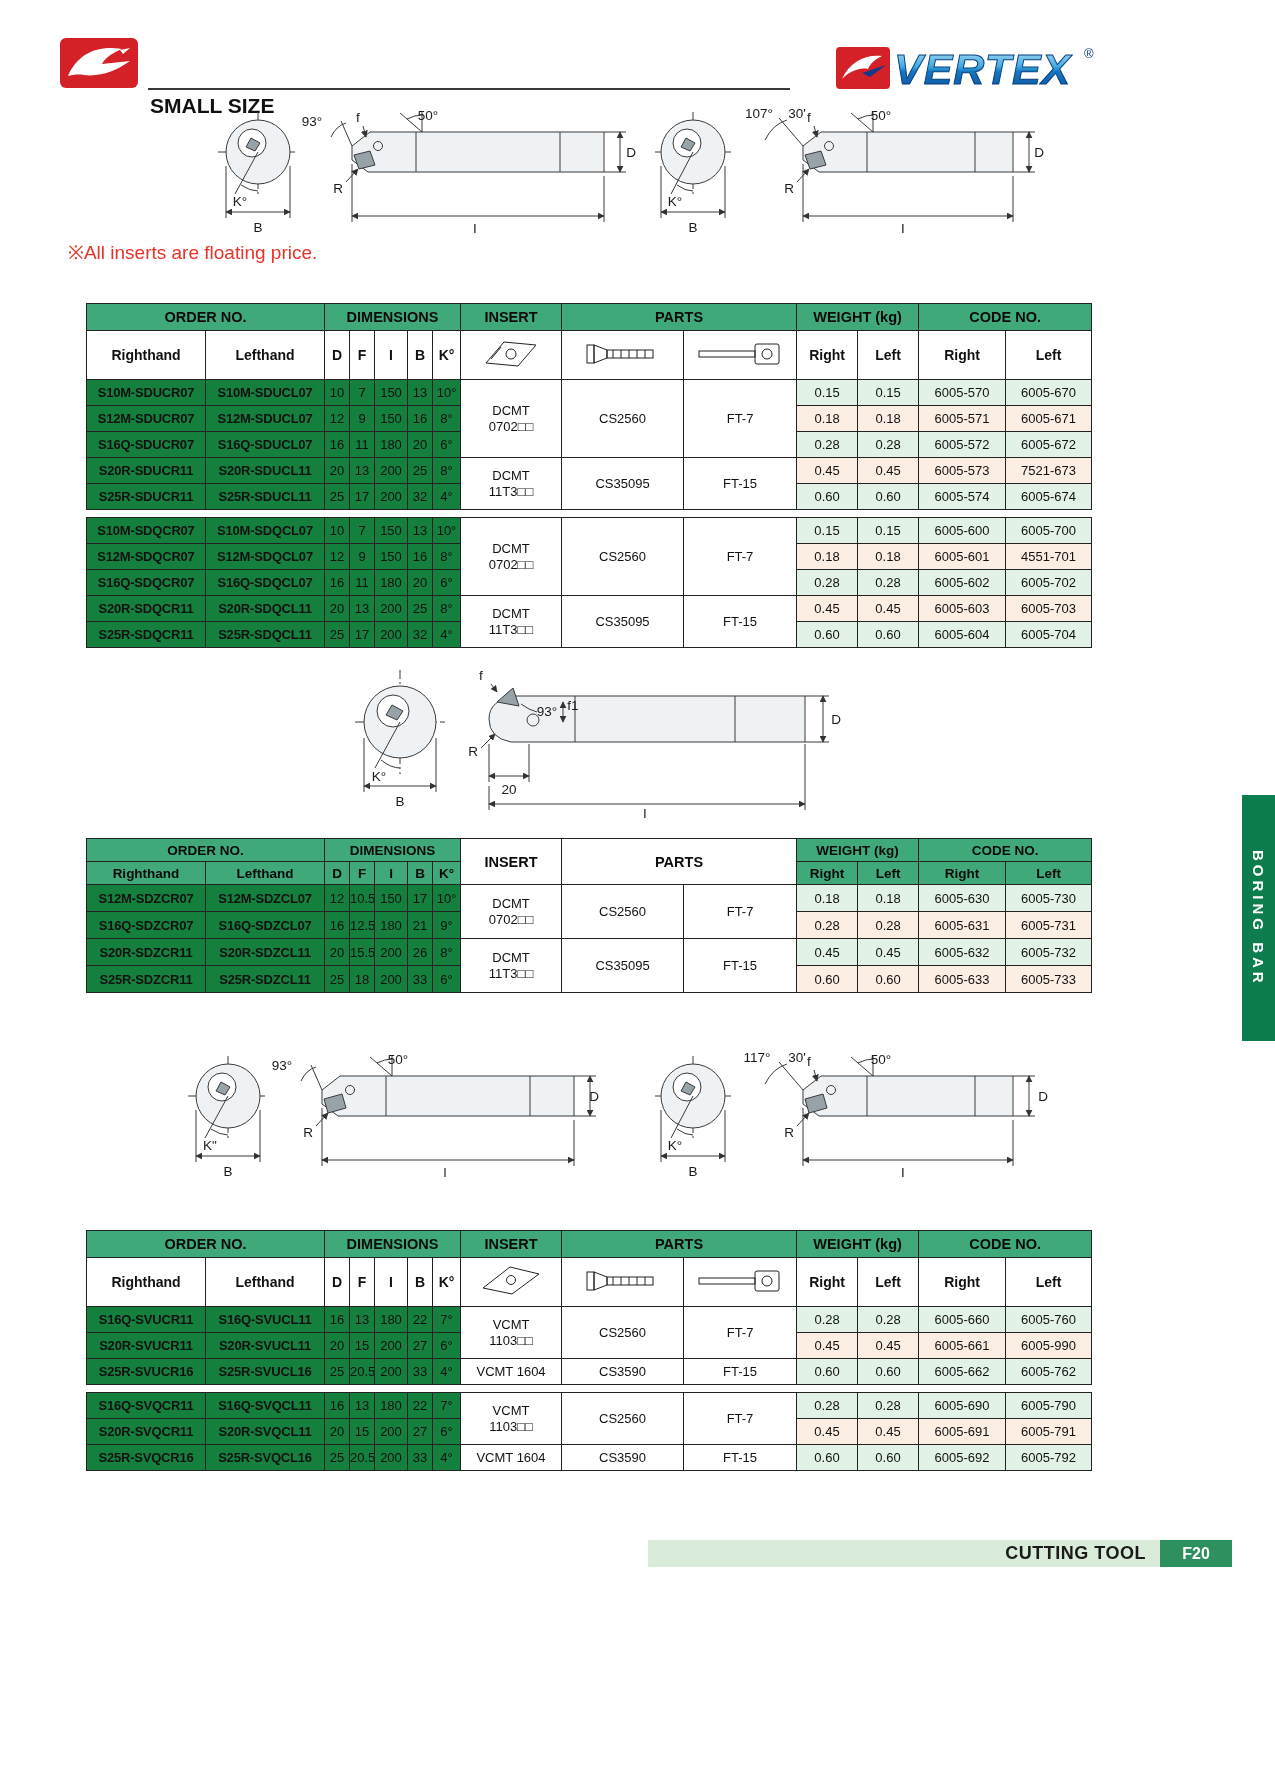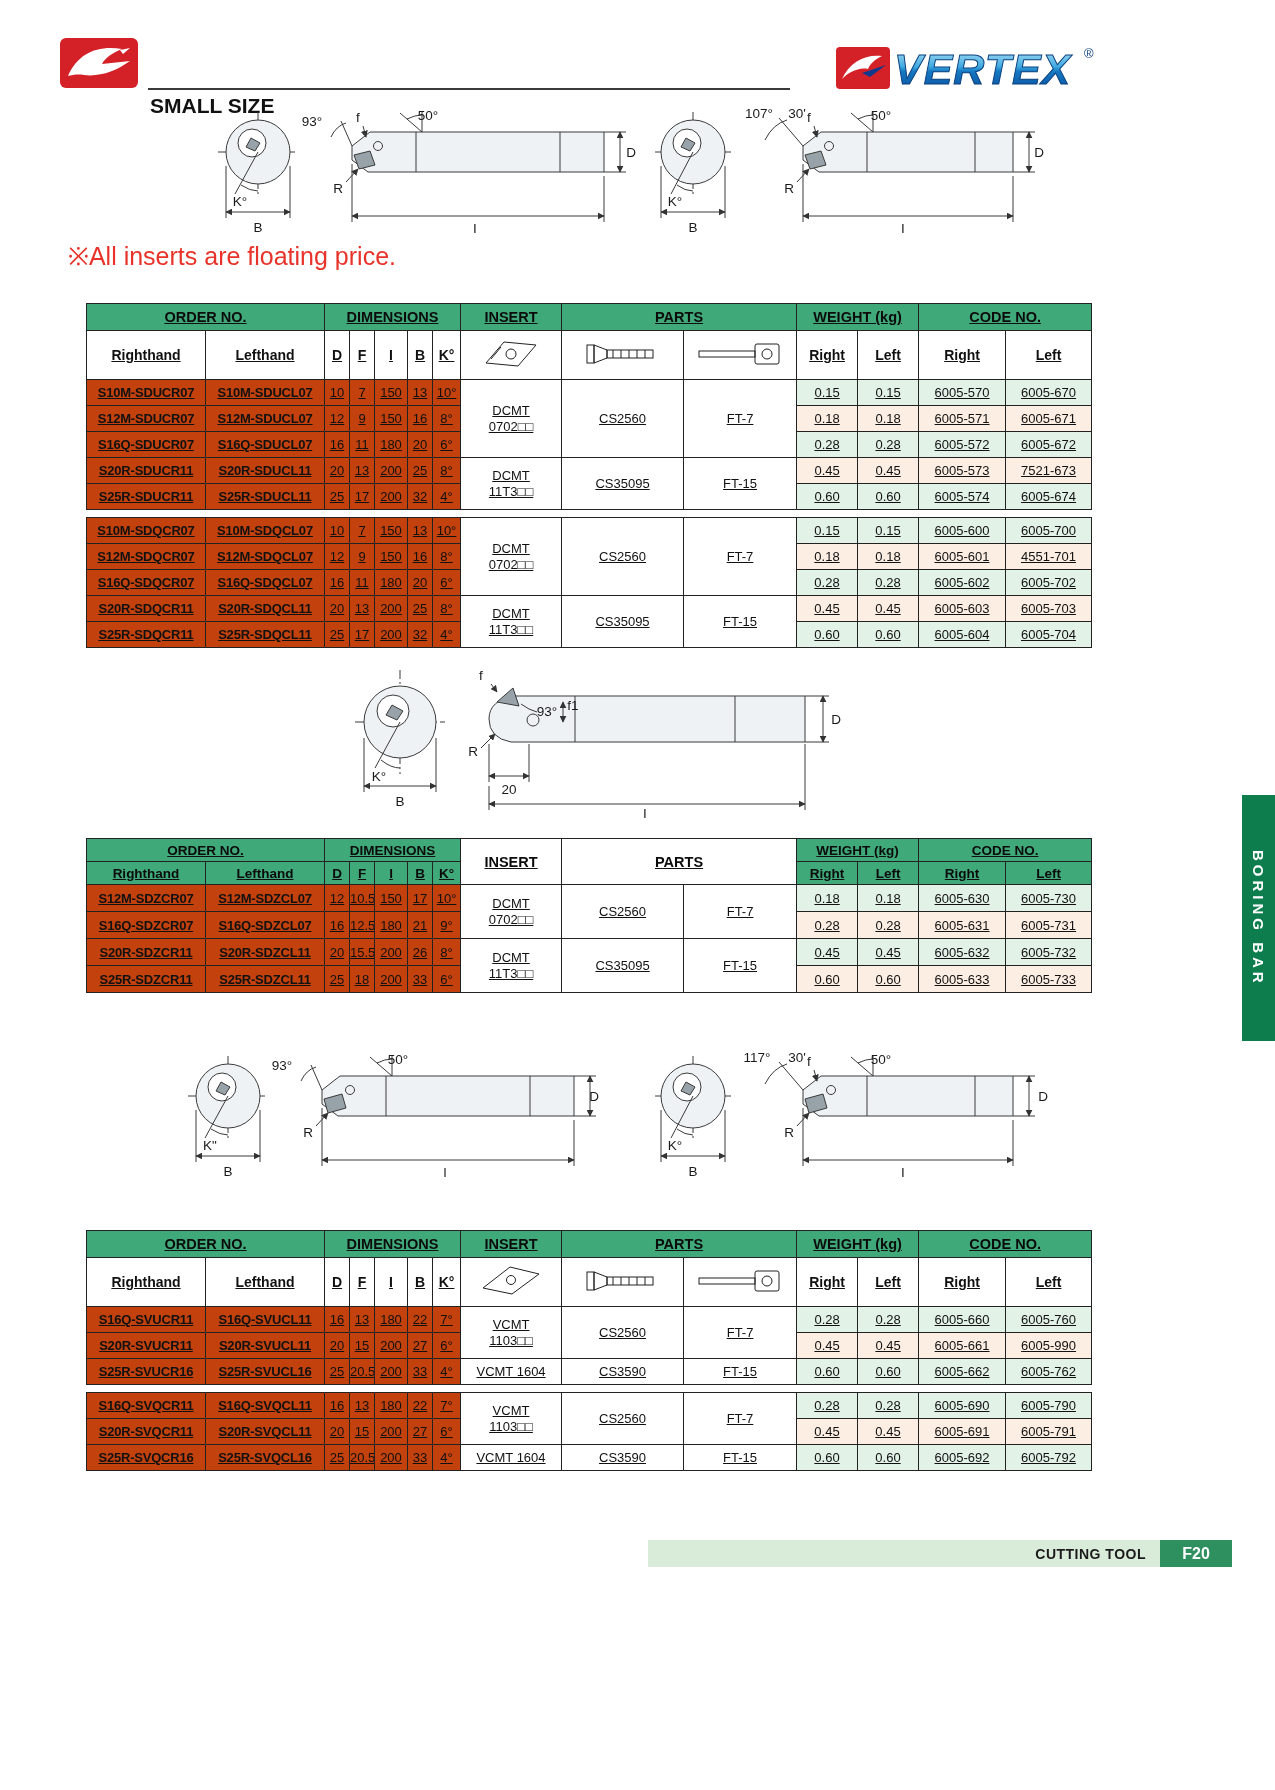--- a/index.html
+++ b/index.html
@@ -7,26 +7,26 @@
         font-family:"Liberation Sans", sans-serif;color:#111;}
 
   
   .page-title{position:absolute;left:150px;top:36px;font-size:40px;font-weight:bold;letter-spacing:0.5px;}
   .title-rule{position:absolute;left:148px;top:88px;width:642px;height:2px;background:#3a3a3a;}
   .subtitle{position:absolute;left:150px;top:94px;font-size:21px;font-weight:bold;}
   .eagle-logo{position:absolute;left:60px;top:38px;}
   .vertex-logo{position:absolute;left:788px;top:42px;margin-left:48px;}
 
   
-  .note{position:absolute;left:68px;top:240px;color:#e8332a;font-size:25px;line-height:1.35;}
+  .note{position:absolute;left:68px;top:240px;color:#e8332a;font-size:19px;line-height:1.35;}
   .note .l2{padding-left:16px;}
 
   
   table.cat-table{position:absolute;width:1005px;border-collapse:collapse;table-layout:fixed;
-                  background:#c2410c;text-decoration:underline;}
+                  background:#15803d;}
   .cat-table th,.cat-table td{border:1px solid #222;text-align:center;vertical-align:middle;
                   padding:0;overflow:hidden;}
   .hrow1 th{background:#3fa97a;font-size:14.5px;font-weight:bold;height:26px;color:#0b0b0b;}
   .hrow2 th{background:#fff;font-size:14px;font-weight:bold;height:48px;}
   .h2row th{background:#3fa97a;font-size:13.5px;font-weight:bold;height:22px;color:#0b0b0b;}
   .h2row th.whitehead{background:#fff;font-size:14.5px;}
   .cat-table td{height:25px;font-size:13px;}
   .cat-table.compact td{height:26px;}
   .c-order{font-weight:bold;font-size:12.4px;letter-spacing:-0.2px;}
   .c-dim{font-size:13px;}
@@ -42,21 +42,21 @@
   svg.drawing .dl text{font-size:13.5px;fill:#1a1a1a;text-anchor:middle;}
 
   
   .side-tab{position:absolute;left:1242px;top:795px;width:33px;height:246px;background:#0d7d4d;
             display:flex;align-items:center;justify-content:center;}
   .side-tab span{writing-mode:vertical-rl;color:#fff;font-weight:bold;font-size:15px;letter-spacing:4px;}
 
   
   .footer-bar{position:absolute;left:648px;top:1540px;width:512px;height:27px;background:#d9ebd9;
               display:flex;align-items:center;justify-content:flex-end;padding-right:14px;box-sizing:border-box;}
-  .footer-bar span{font-weight:bold;font-size:14px;color:#1a1a1a;letter-spacing:0.5px;}
+  .footer-bar span{font-weight:bold;font-size:18px;color:#1a1a1a;letter-spacing:0.5px;}
   .footer-page{position:absolute;left:1160px;top:1540px;width:72px;height:27px;background:#2e8f5f;
                color:#fff;font-weight:bold;font-size:16px;display:flex;align-items:center;justify-content:center;}
 </style>
 </head>
 <body>
 
 <svg width="0" height="0" style="position:absolute" aria-hidden="true">
   <defs>
     <marker id="ah" viewBox="0 0 10 10" refX="9" refY="5" markerWidth="7" markerHeight="7" orient="auto-start-reverse">
       <path d="M0,0 L10,5 L0,10 z" fill="#333"></path>

